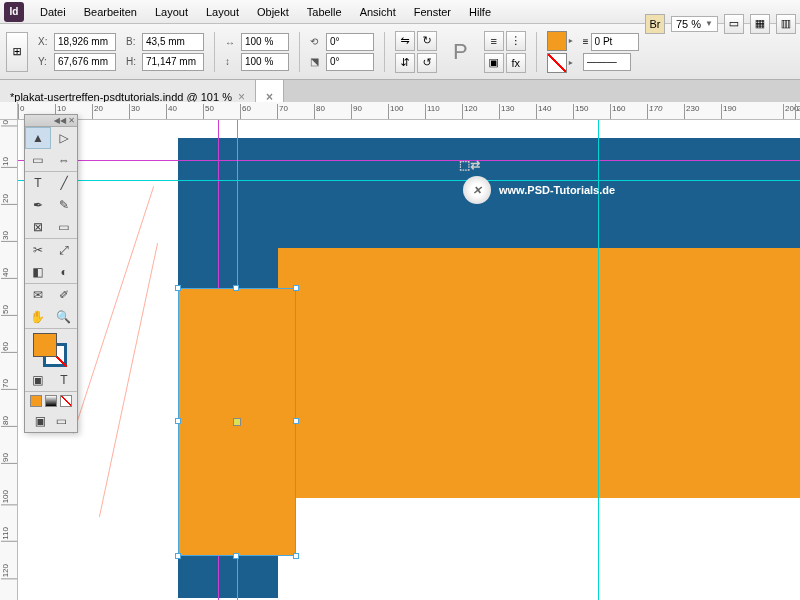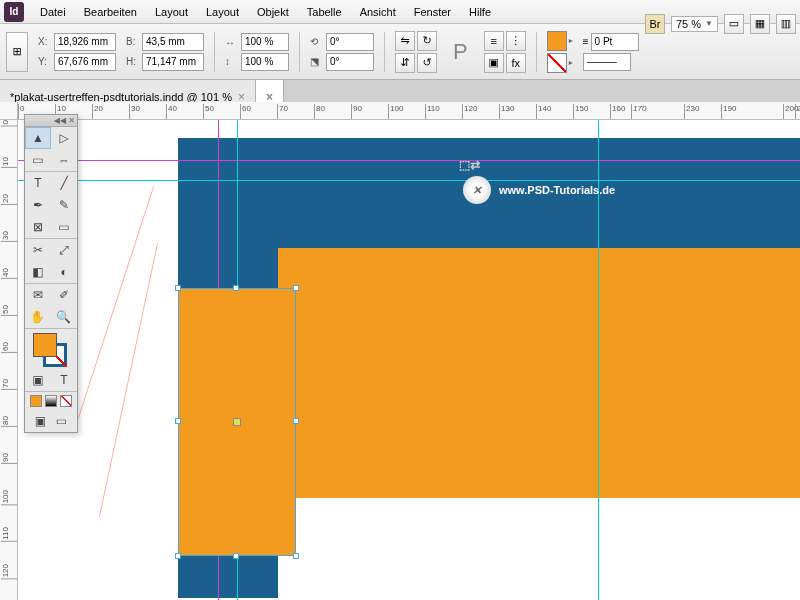--- a/index.html
+++ b/index.html
@@ -211,21 +211,21 @@
       <div class="tick tick-h" style="left: 259px;">70</div>
       <div class="tick tick-h" style="left: 296px;">80</div>
       <div class="tick tick-h" style="left: 333px;">90</div>
       <div class="tick tick-h" style="left: 370px;">100</div>
       <div class="tick tick-h" style="left: 407px;">110</div>
       <div class="tick tick-h" style="left: 444px;">120</div>
       <div class="tick tick-h" style="left: 481px;">130</div>
       <div class="tick tick-h" style="left: 518px;">140</div>
       <div class="tick tick-h" style="left: 555px;">150</div>
       <div class="tick tick-h" style="left: 592px;">160</div>
-      <div class="tick tick-h" style="left: 613px; font-style: italic;">170</div>
+      <div class="tick tick-h" style="left: 629px; font-style: italic;">170</div>
       <div class="tick tick-h" style="left: 666px;">230</div>
       <div class="tick tick-h" style="left: 703px;">190</div>
       <div class="tick tick-h" style="left: 740px; margin-left: 25px;">200</div>
       <div class="tick tick-h" style="left: 777px;">210</div>
     </div>
   <div class="ruler-v" id="rv">
       <div class="tick tick-v" style="top: 0px;">0</div>
       <div class="tick tick-v" style="top: 37px;">10</div>
       <div class="tick tick-v" style="top: 74px;">20</div>
       <div class="tick tick-v" style="top: 111px;">30</div>

